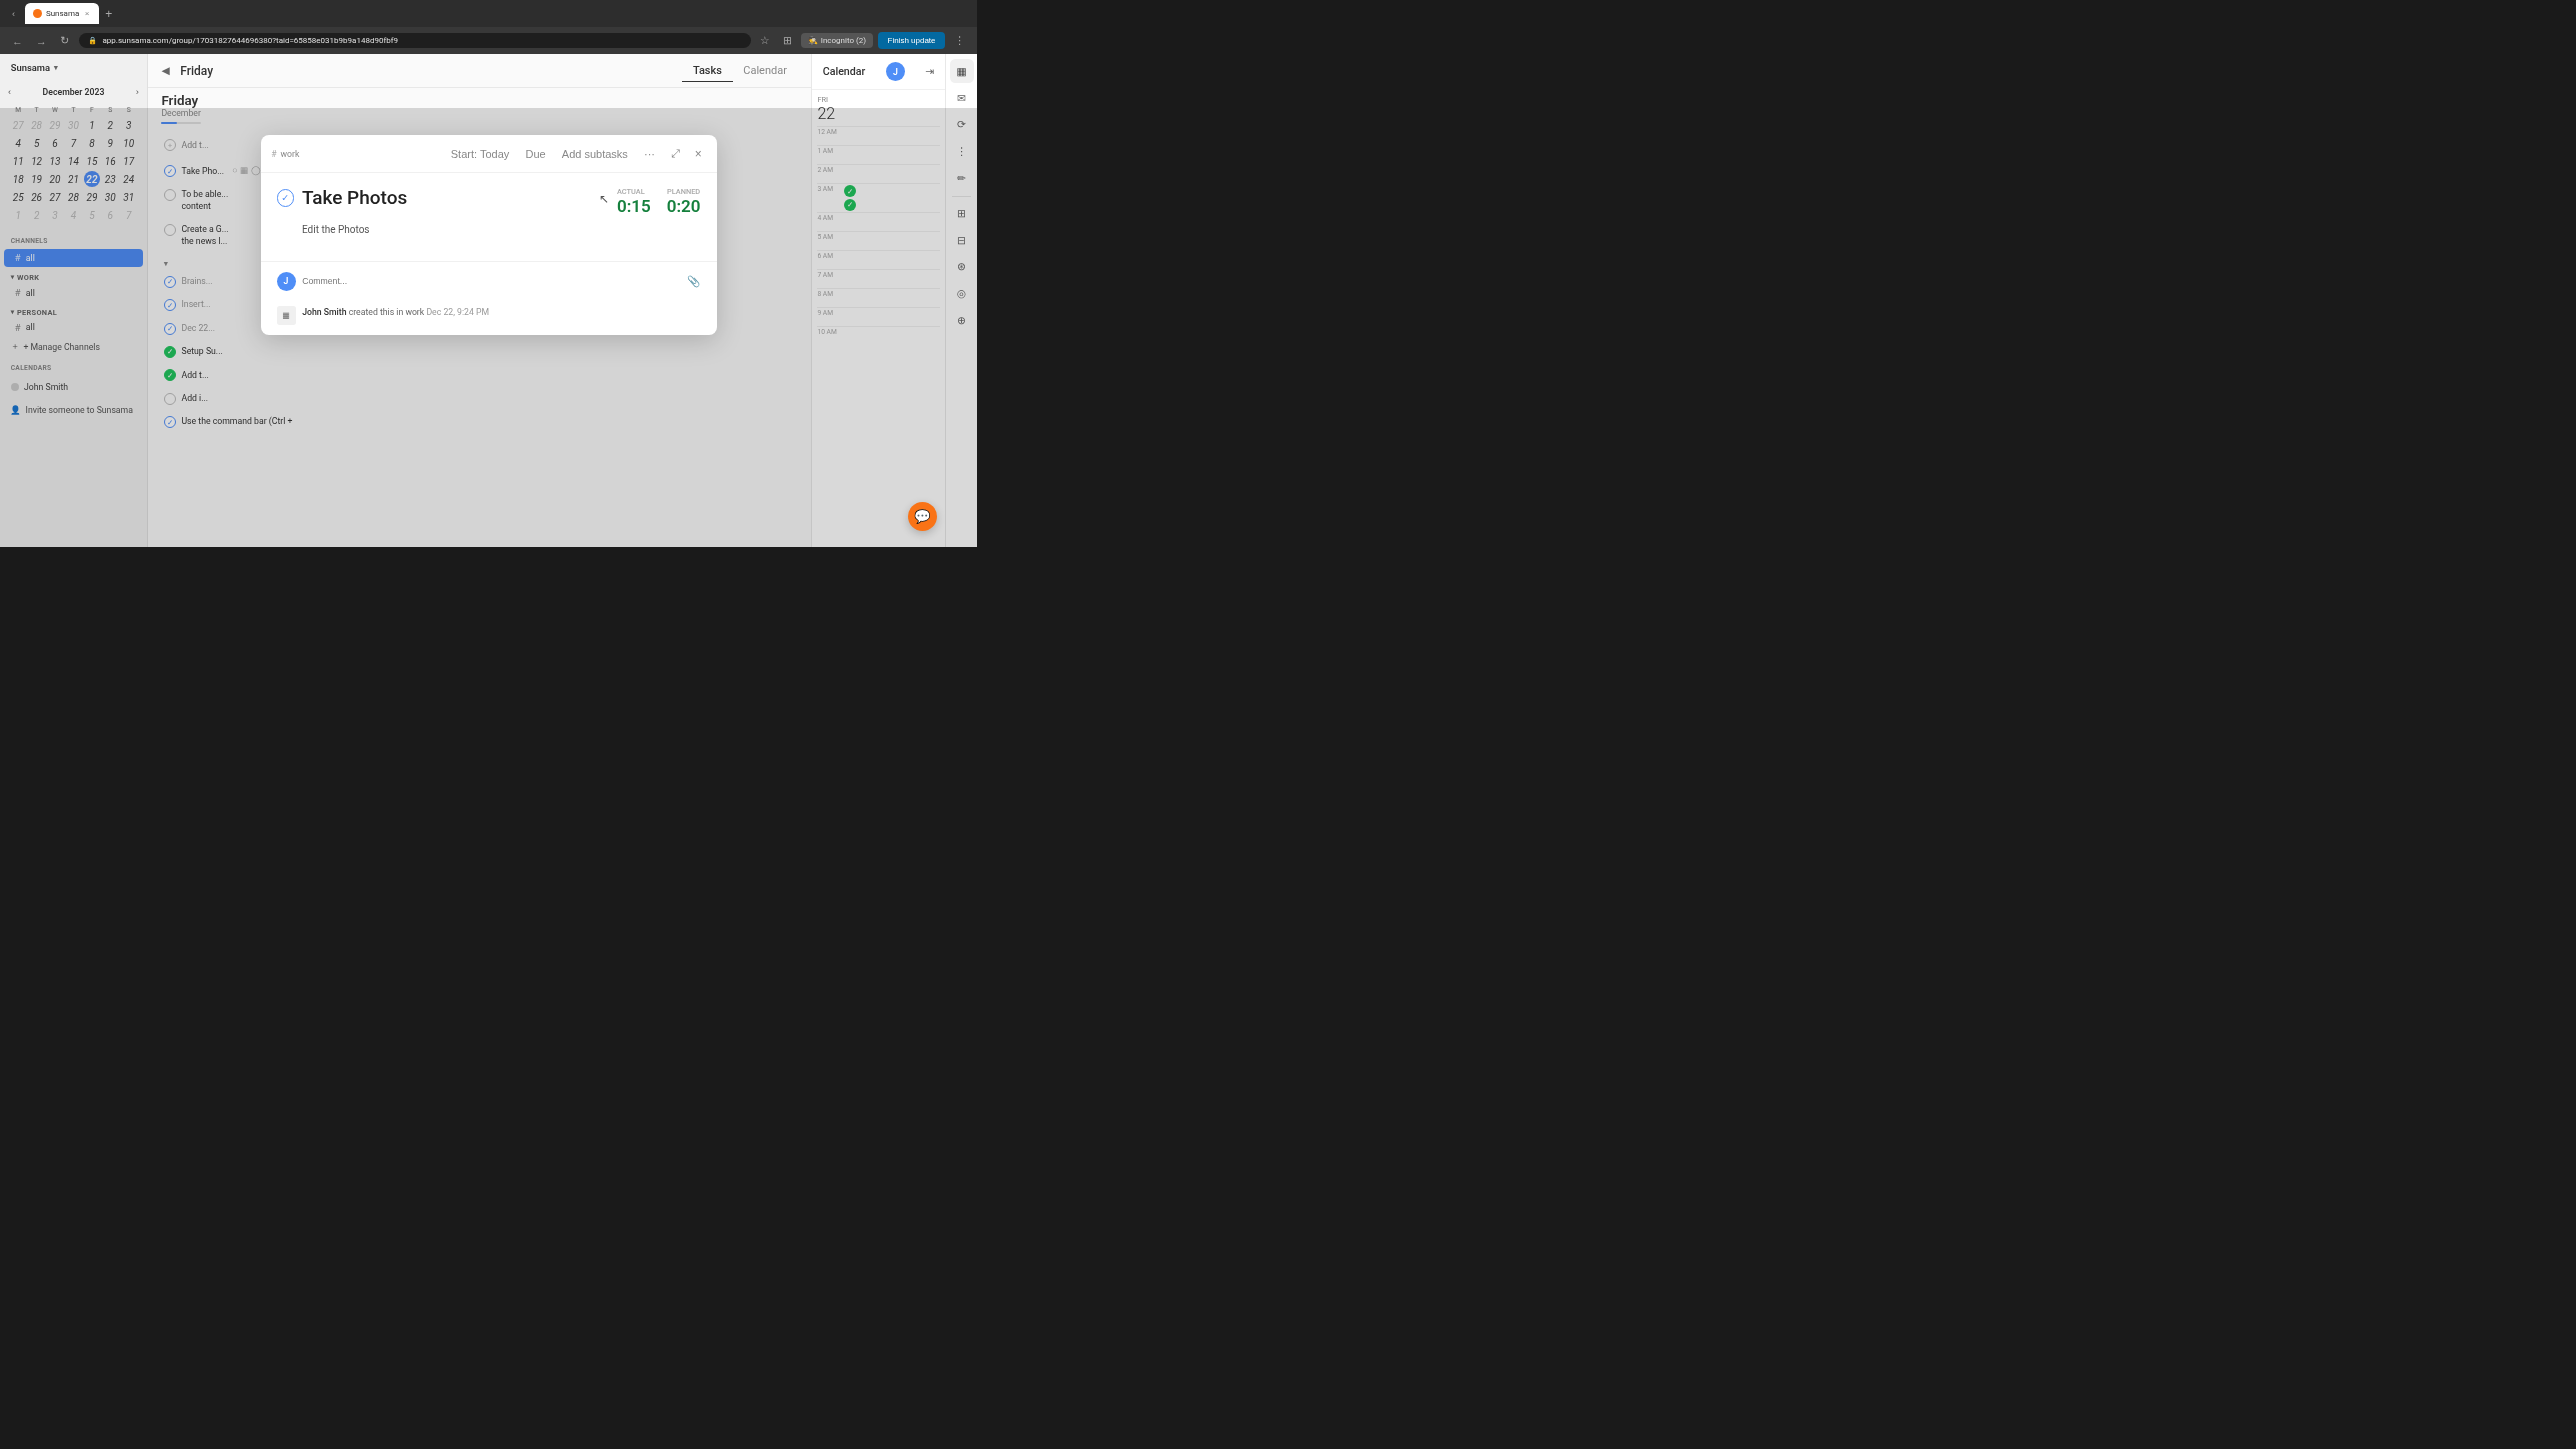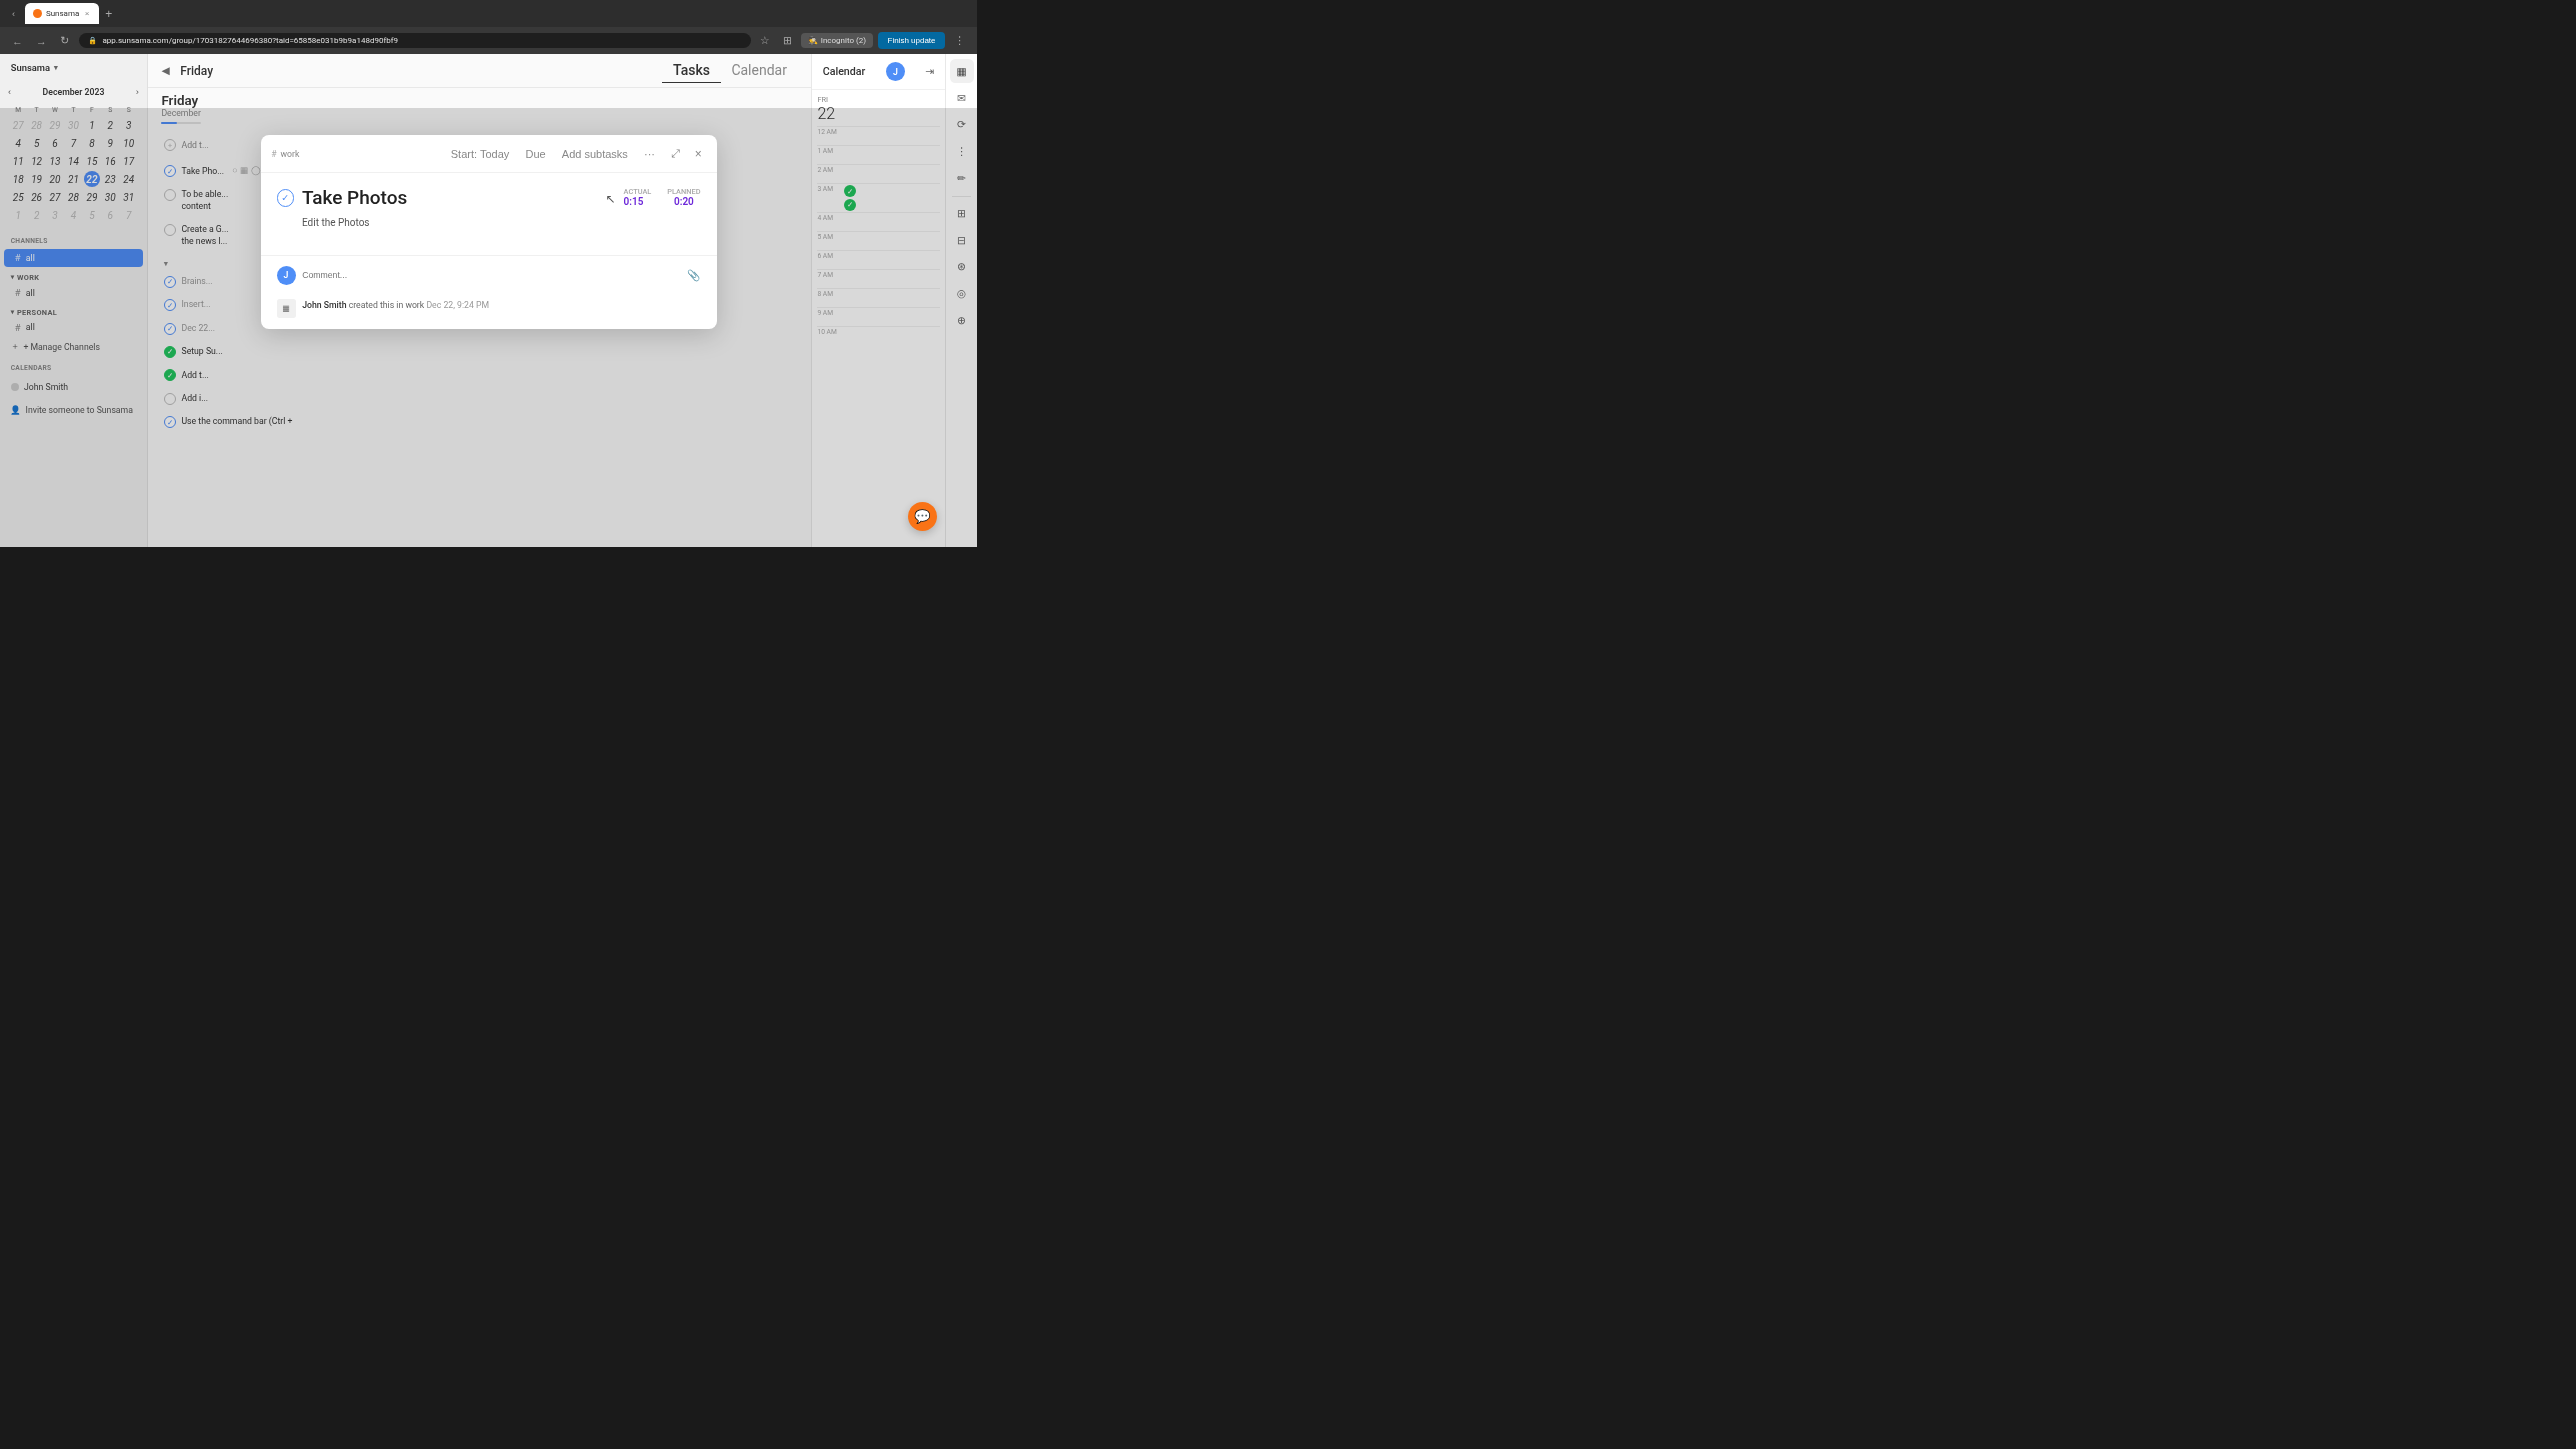--- a/index.html
+++ b/index.html
@@ -281,21 +281,21 @@
       font-weight: 500;
       color: #333;
     }
     .main-tabs {
       display: flex;
       gap: 0;
       margin-left: auto;
     }
     .main-tab {
       padding: 4px 10.7px;
-      font-size: 14px;
+      font-size: 11px;
       color: #888;
       cursor: pointer;
       border-bottom: 1.3px solid transparent;
     }
     .main-tab.active { color: #333; font-weight: 500; border-bottom-color: #333; }
     .date-header {
       padding: 5.4px 13.4px;
       background: #fafafa;
     }
     .date-label { font-size: 13.4px; font-weight: 600; color: #333; }
@@ -543,21 +543,21 @@
       flex: 1;
       line-height: 1.2;
     }
     .modal-time-info {
       display: flex;
       flex-direction: column;
       align-items: flex-end;
       gap: 1.3px;
     }
     .modal-time-label { font-size: 7.4px; color: #aaa; font-weight: 500; text-transform: uppercase; }
-    .modal-time-value { font-size: 10px; font-weight: 600; color: #6d28d9; }
+    .modal-time-value { font-size: 17px; font-weight: 600; color: #15803d; }
     .mouse-cursor-icon {
       font-size: 12px;
       color: #555;
       margin-top: 5.4px;
     }
     .modal-subtitle {
       font-size: 10px;
       color: #555;
       margin-left: 25.5px;
       margin-bottom: 13.4px;

